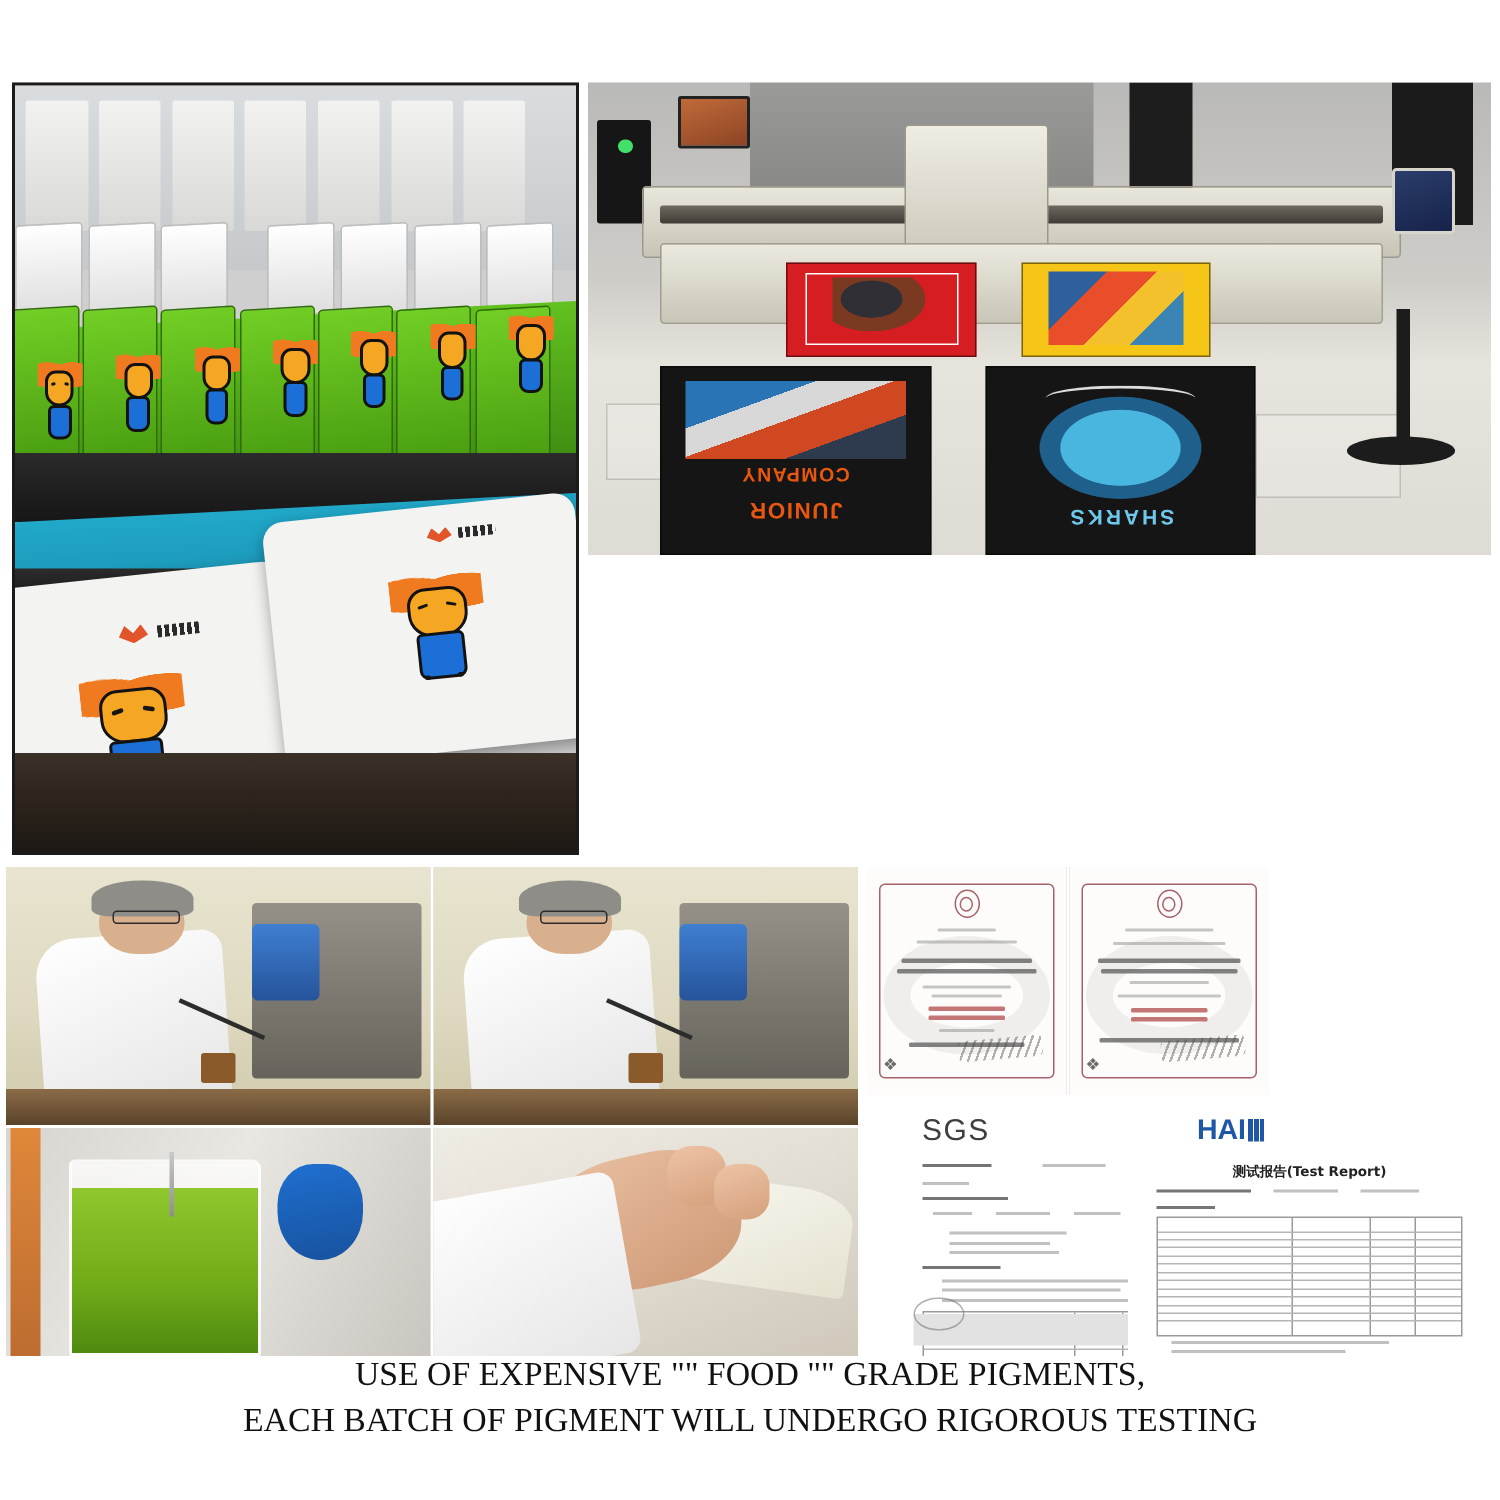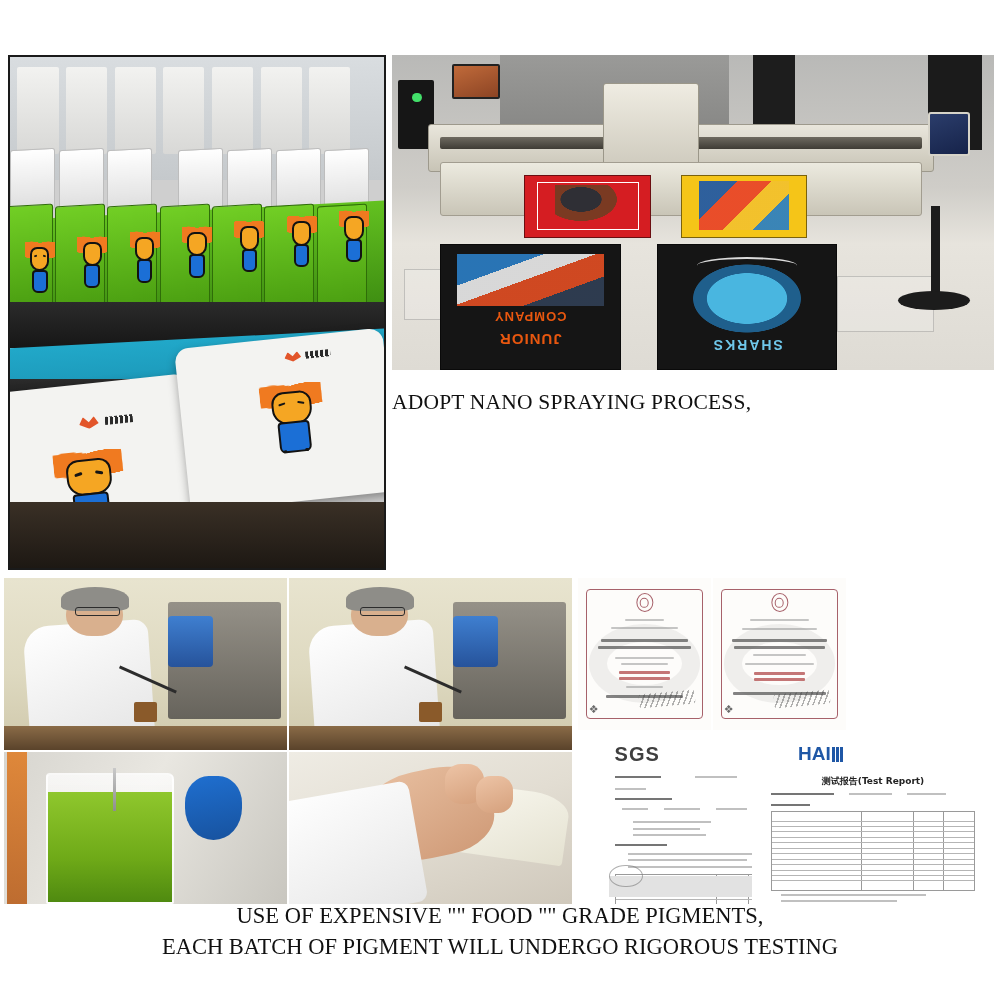--- a/index.html
+++ b/index.html
@@ -220,21 +220,21 @@
   .rep-stamp { position:absolute; left:50%; bottom:7%; transform:translateX(-50%);
      width:22%; padding-bottom:22%; border:2px solid #c2272d; border-radius:50%;
      opacity:.55; }
   .rep-foot { position:absolute; left:10%; height:2px; background:#4a4f72; opacity:.6; }
   .rep-code { position:absolute; right:6%; top:6%; width:22%; height:3px;
      background:#7b7fa0; opacity:.6; }
 
   
   .doc { position:absolute; inset:0; background:#ffffff; }
   .doc-sgs-logo { position:absolute; left:11%; top:3%;
-     font-family:"Liberation Sans", sans-serif; font-weight:bold;
+     font-family:"Liberation Sans", sans-serif; font-weight:normal;
      font-size:20px; color:#3f3f3f; letter-spacing:1px; }
   .doc-hai-logo { position:absolute; left:19%; top:3%;
      font-family:"Liberation Sans", sans-serif; font-weight:bold;
      font-size:19px; color:#1f57a6; letter-spacing:0px; }
   .doc-hai-logo .bars { display:inline-block; width:11px; height:15px;
      margin-left:1px; vertical-align:-2px;
      background:repeating-linear-gradient(90deg,#1f57a6 0 3px, #ffffff 3px 4px); }
   .doc-head-cn { position:absolute; left:0; top:16%; width:100%; text-align:center;
      font-size:9px; font-weight:bold; color:#222;
      font-family:"DejaVu Sans", sans-serif; }
@@ -421,21 +421,20 @@
 
     <div class="uv-plate black" style="left:44%;top:60%;width:30%;height:40%">
       <div class="uv-shark"></div>
       <div style="position:absolute;left:22%;top:10%;width:56%;height:14%;
                   border-top:2px solid #dcdcdc;border-radius:50% 50% 0 0"></div>
       <div class="uv-shark-text" style="top:74%;font-size:14px">SHARKS</div>
     </div>
   </div>
 
   <div class="caption-block" id="caption-pattern">
-    <div class="cap-line">ADOPT NANO SPRAYING PROCESS,</div>
   </div>
 
   <div class="panel" id="panel-lab-left">
     <div class="lab-bg"></div>
     <div class="lab-machine"></div>
     <div class="lab-blue"></div>
     <div class="lab-coat"></div>
     <div class="lab-head"></div>
     <div class="lab-hair"></div>
     <div class="lab-glasses"></div>

